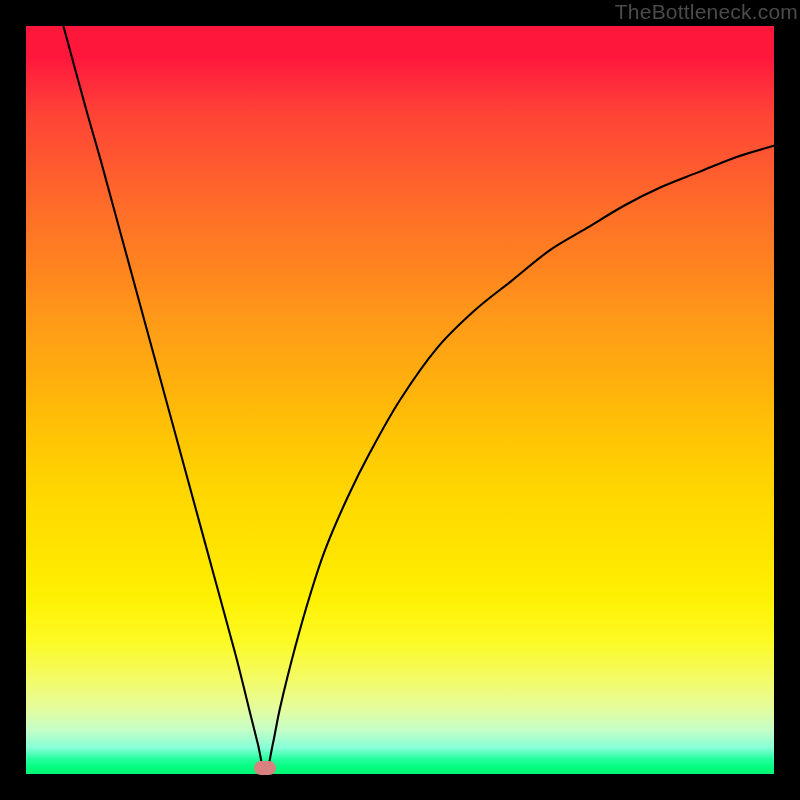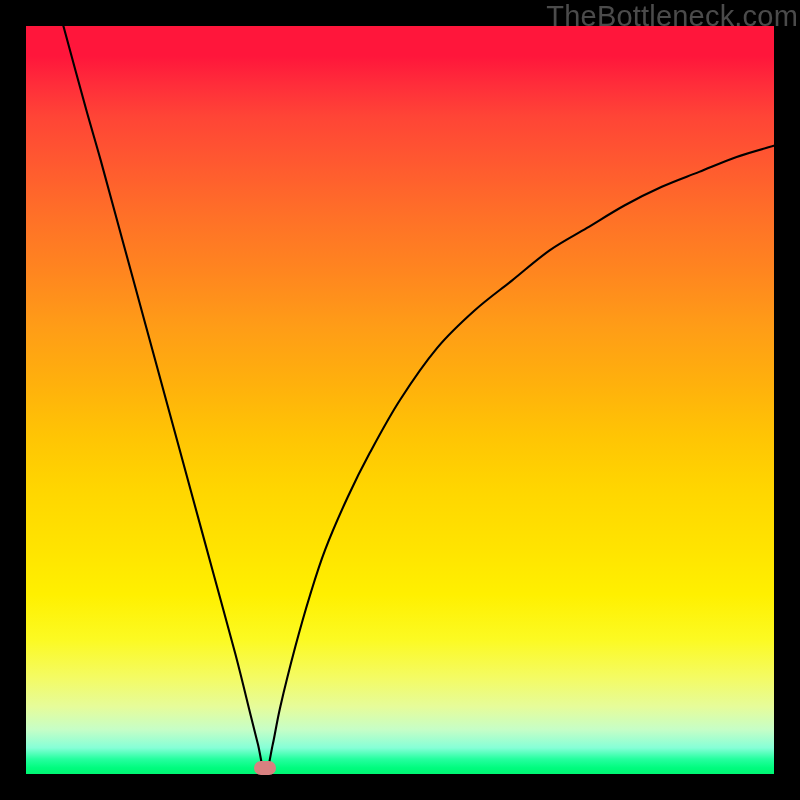--- a/index.html
+++ b/index.html
@@ -39,21 +39,21 @@
       #25ff9f 98%,
       #00fc7e 99.2%,
       #00f673 100%
     );
   }
   .watermark {
     position: absolute;
     right: 2px;
     top: 0px;
     color: #4b4b4b;
-    font-size: 29px;
+    font-size: 21px;
     font-weight: 500;
     letter-spacing: 0.2px;
     font-family: Arial, Helvetica, sans-serif;
   }
   .svg-layer {
     position: absolute;
     left: 0; top: 0;
     width: 748px;
     height: 748px;
     pointer-events: none;

